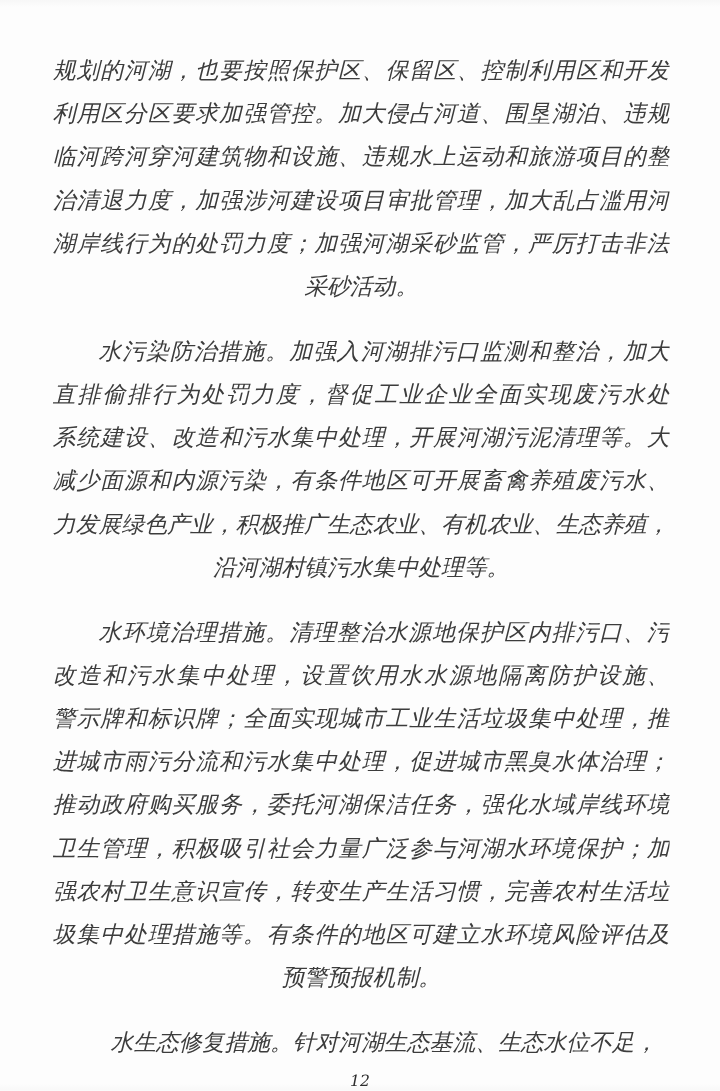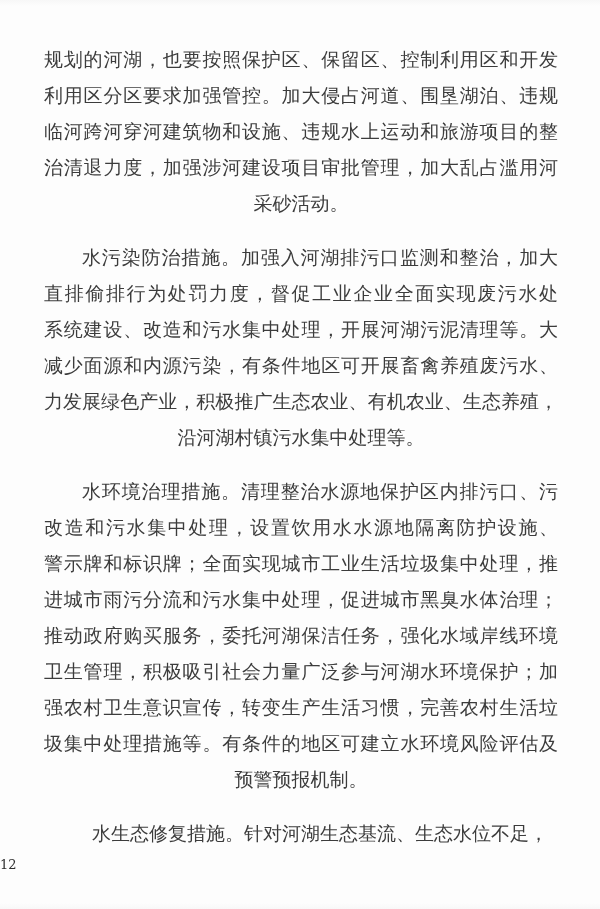--- a/index.html
+++ b/index.html
@@ -12,20 +12,21 @@
     background: #fdfdfd;
     overflow: hidden;
   }
   .page {
     position: relative;
     width: 600px;
     height: 909px;
     background: linear-gradient(180deg, #f7f7f7 0px, #fdfdfd 6px, #fdfdfd 903px, #f8f8f8 909px);
     font-family: "DejaVu Serif", "Liberation Serif", serif;
     color: #3c3c3c;
+    font-style: italic;
   }
   .doc-body {
     position: absolute;
     top: 41px;
     left: 44px;
     width: 514px;
   }
   .line {
     height: 36px;
     line-height: 36px;
@@ -37,39 +38,40 @@
     text-align: justify;
     text-align-last: justify;
     text-justify: inter-character;
   }
   .line.indent {
     text-indent: 2em;
     margin-top: 18px;
   }
   .page-num {
     position: absolute;
-    top: 856px;
+    top: 893px;
     left: 0;
     width: 100%;
-    text-align: left;
+    text-align: center;
     font-size: 13px;
     line-height: 17px;
     color: #2e2e2e;
   }
 </style>
 </head>
 <body>
 
 <div class="page">
   <div class="doc-body">
       <div>
         <div class="line justified">规划的河湖，也要按照保护区、保留区、控制利用区和开发</div>
         <div class="line justified">利用区分区要求加强管控。加大侵占河道、围垦湖泊、违规</div>
         <div class="line justified">临河跨河穿河建筑物和设施、违规水上运动和旅游项目的整</div>
         <div class="line justified">治清退力度，加强涉河建设项目审批管理，加大乱占滥用河</div>
+        <div class="line justified">湖岸线行为的处罚力度；加强河湖采砂监管，严厉打击非法</div>
         <div class="line">采砂活动。</div>
       </div>
       <div>
         <div class="line indent justified">水污染防治措施。加强入河湖排污口监测和整治，加大</div>
         <div class="line justified">直排偷排行为处罚力度，督促工业企业全面实现废污水处</div>
         <div class="line justified">系统建设、改造和污水集中处理，开展河湖污泥清理等。大</div>
         <div class="line justified">减少面源和内源污染，有条件地区可开展畜禽养殖废污水、</div>
         <div class="line justified">力发展绿色产业，积极推广生态农业、有机农业、生态养殖，</div>
         <div class="line">沿河湖村镇污水集中处理等。</div>
       </div>

